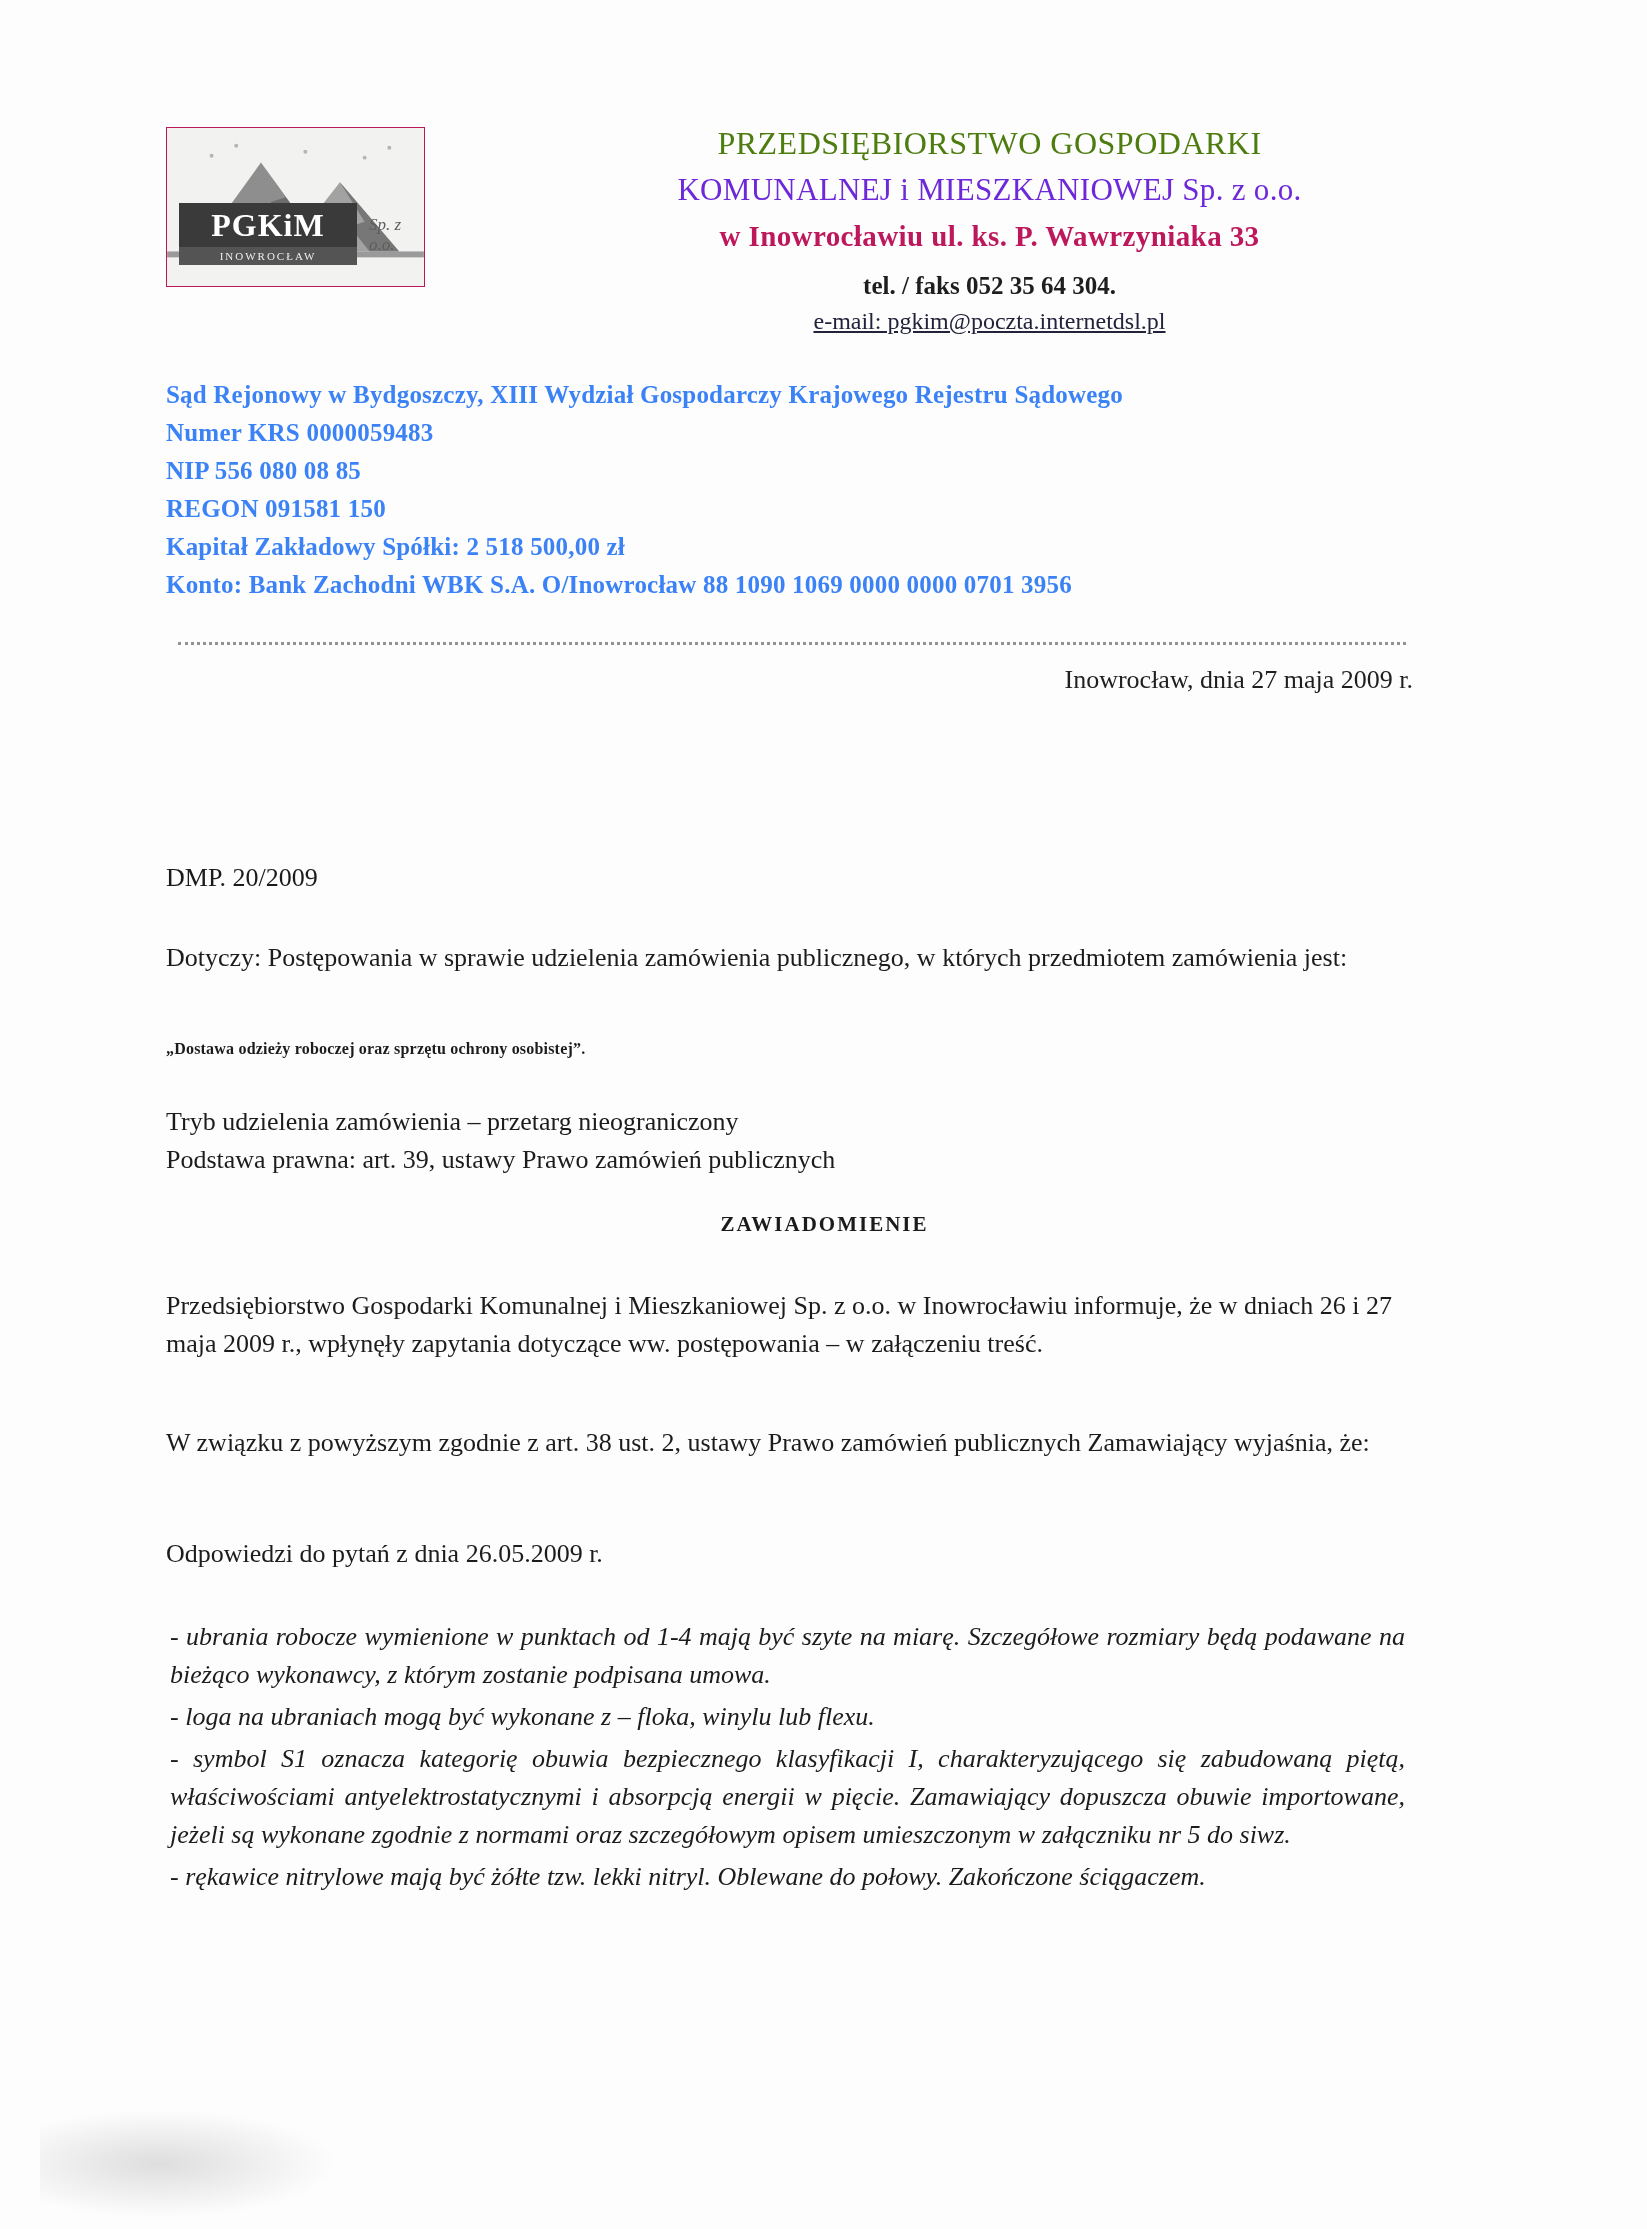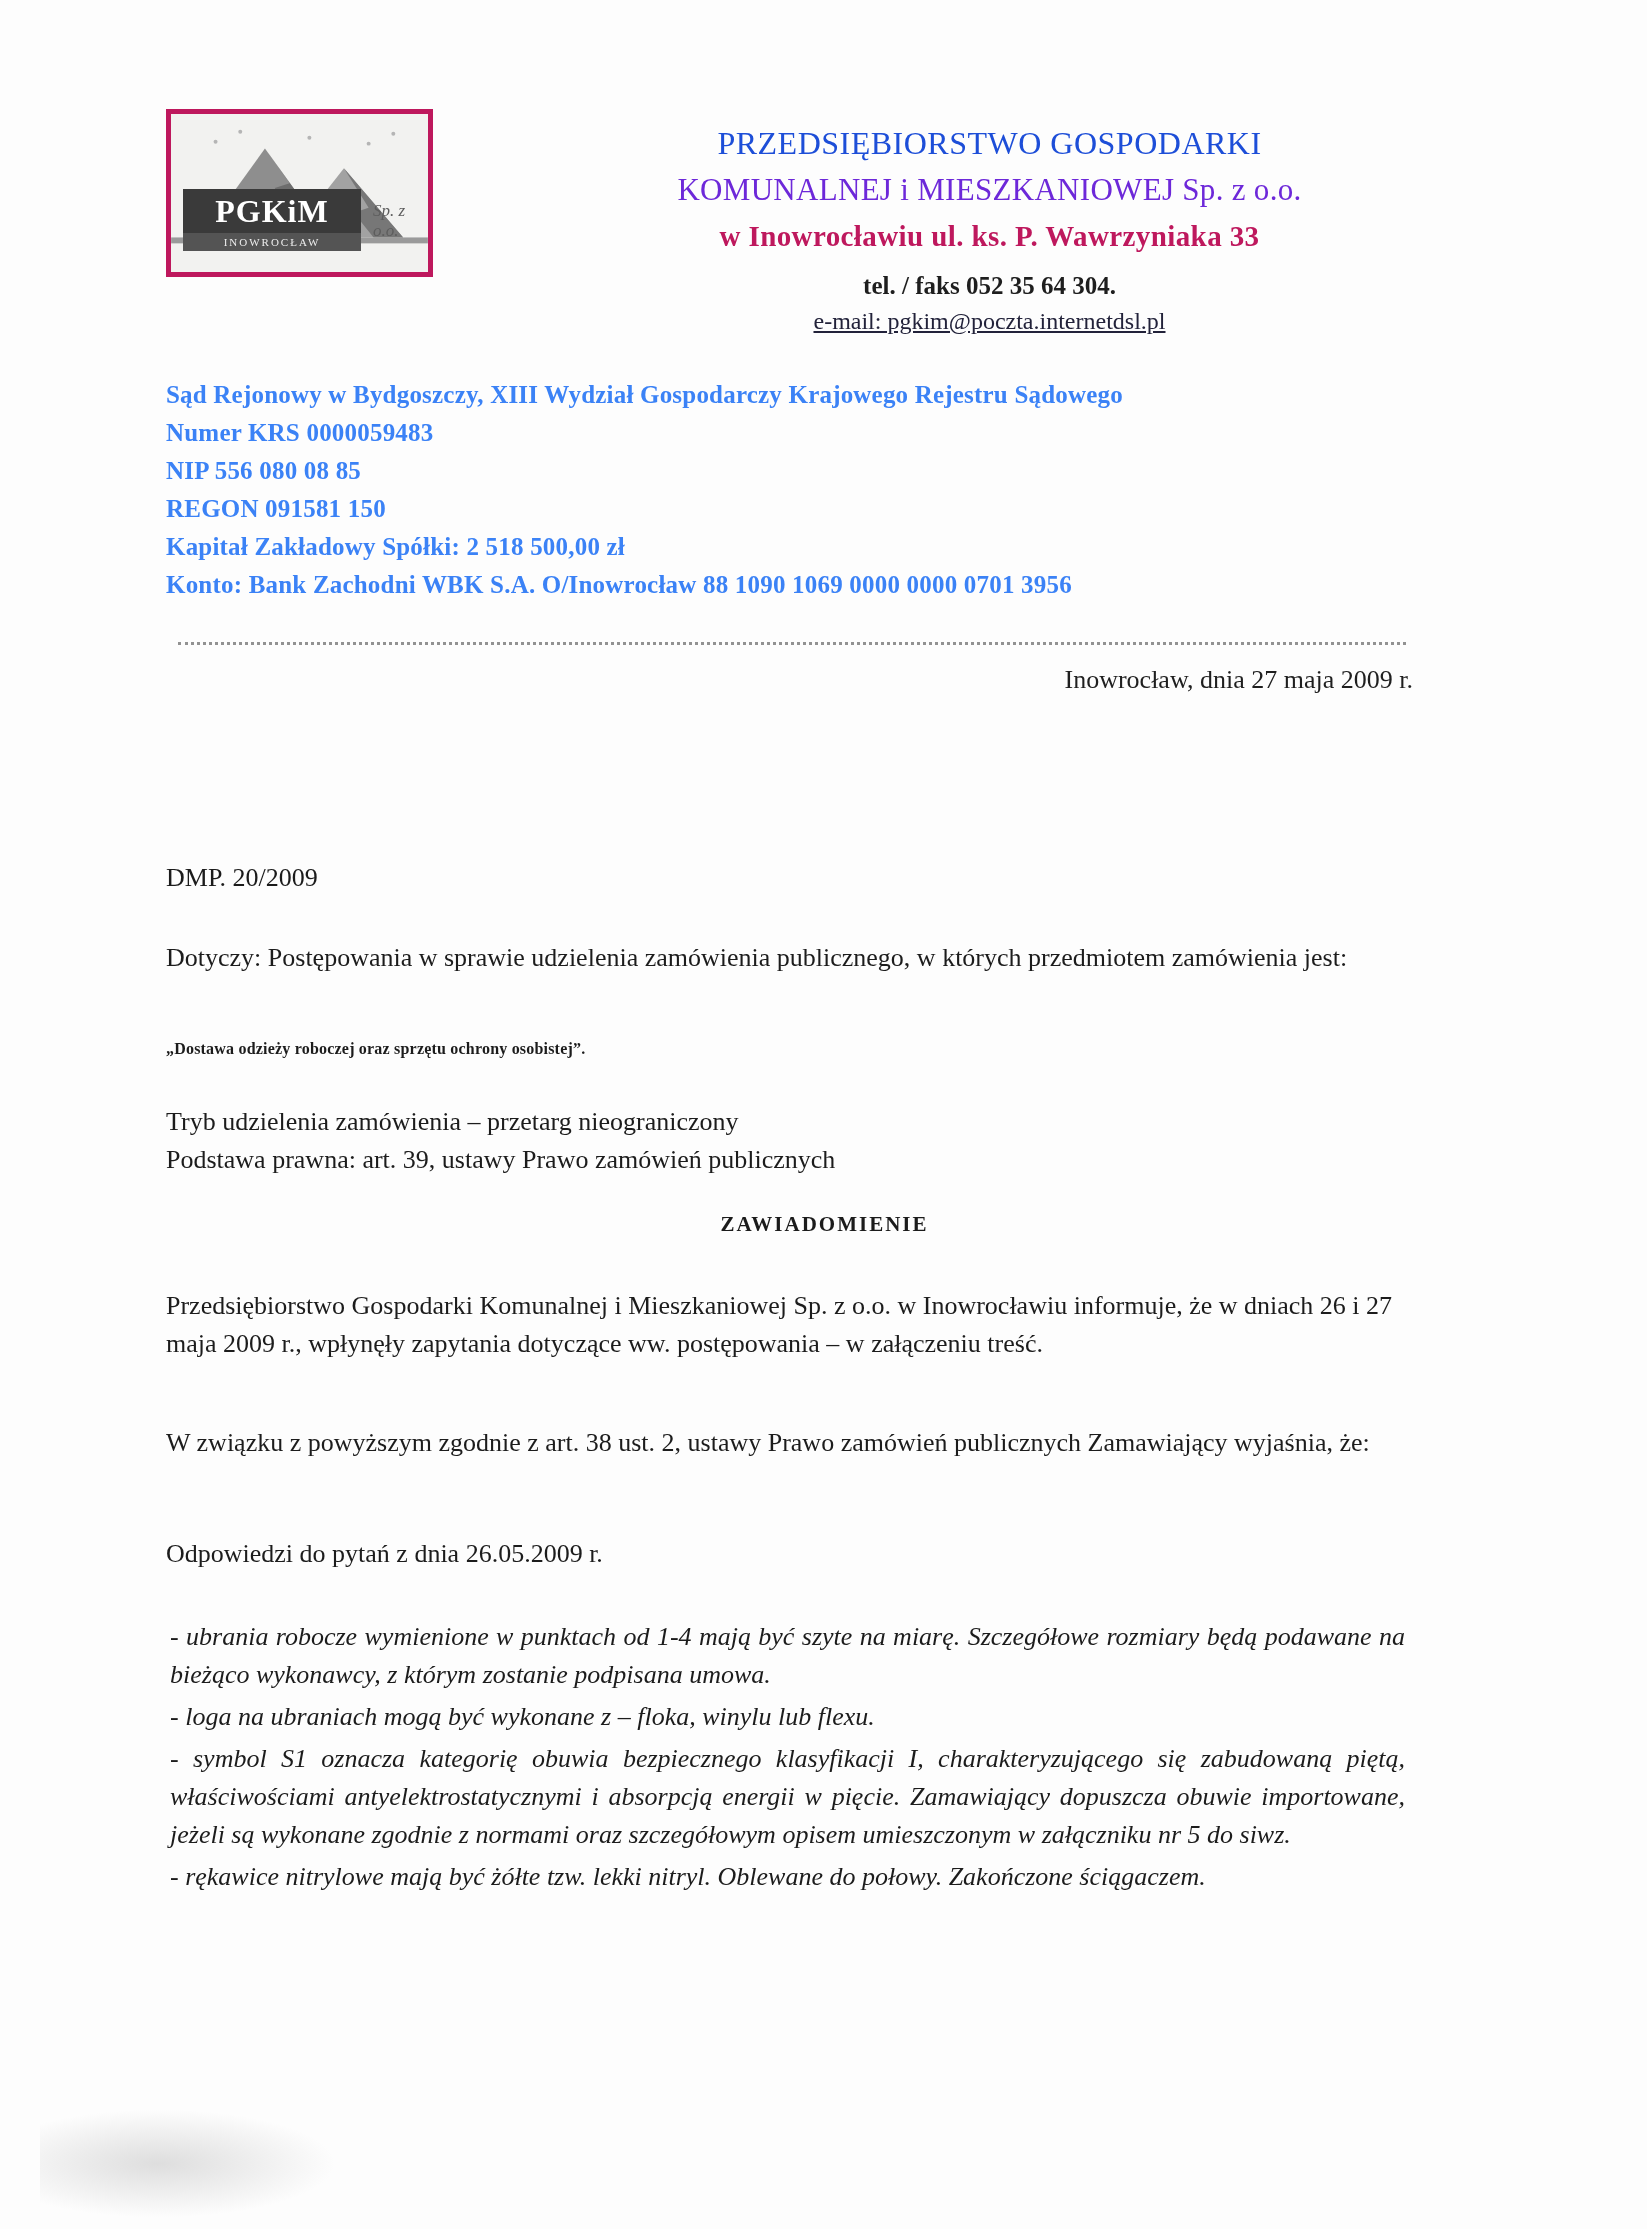--- a/index.html
+++ b/index.html
@@ -25,25 +25,25 @@
   
   .header {
     position: absolute;
     left: 0;
     top: 0;
     width: 1647px;
   }
   .logo-box {
     position: absolute;
     left: 166px;
-    top: 109px;
+    top: 127px;
     width: 257px;
     height: 158px;
     background: #f3f3f1;
-    border: 5px solid #be185d;
+    border: 1px solid #be185d;
     overflow: hidden;
   }
   .logo-mountains {
     position: absolute;
     left: 0;
     top: 0;
     width: 257px;
     height: 158px;
   }
   .logo-word {
@@ -86,21 +86,21 @@
   .company-lines {
     position: absolute;
     left: 465px;
     top: 125px;
     width: 1049px;
     text-align: center;
   }
   .cl1 {
     font-size: 32px;
     letter-spacing: 0.5px;
-    color: #1d4ed8;
+    color: #4d7c0f;
     margin-bottom: 10px;
   }
   .cl2 {
     font-size: 31px;
     letter-spacing: 0.3px;
     color: #6d28d9;
     margin-bottom: 12px;
   }
   .cl3 {
     font-size: 29px;

